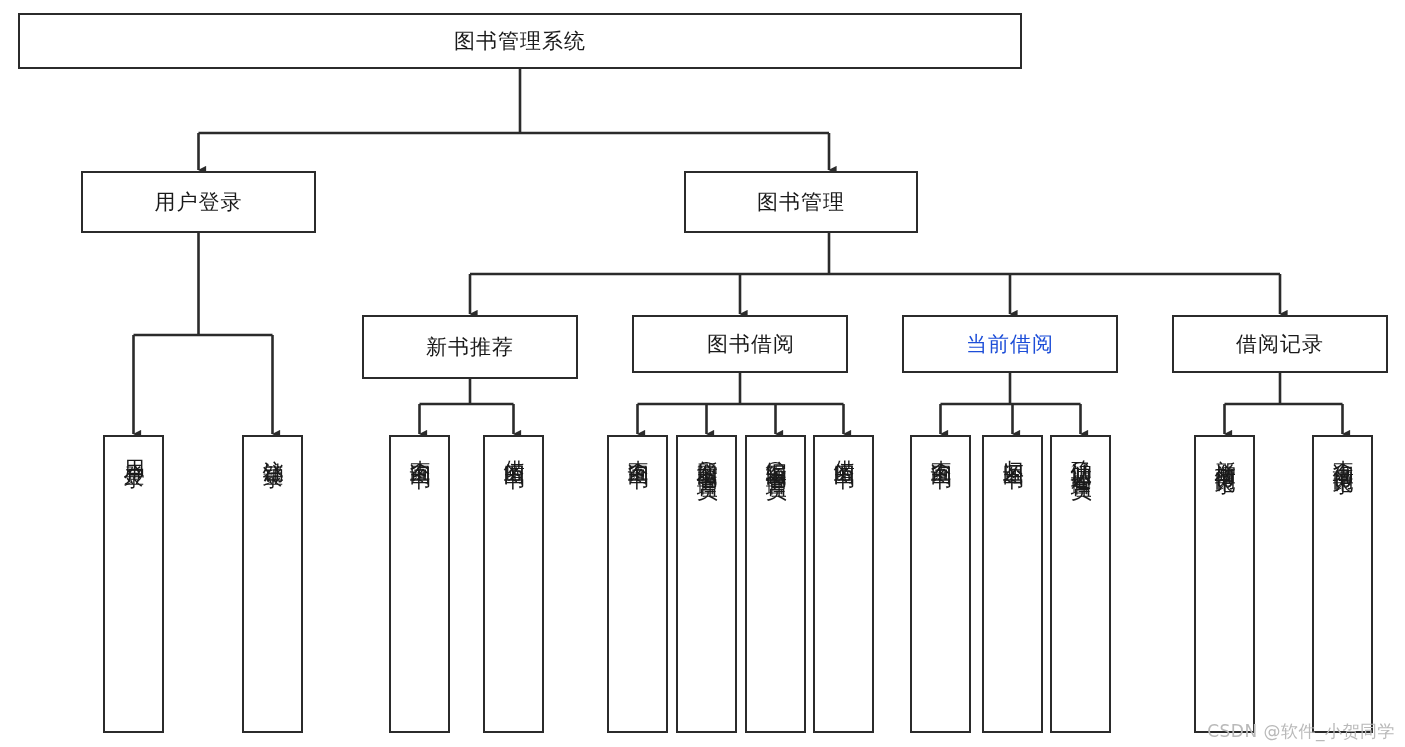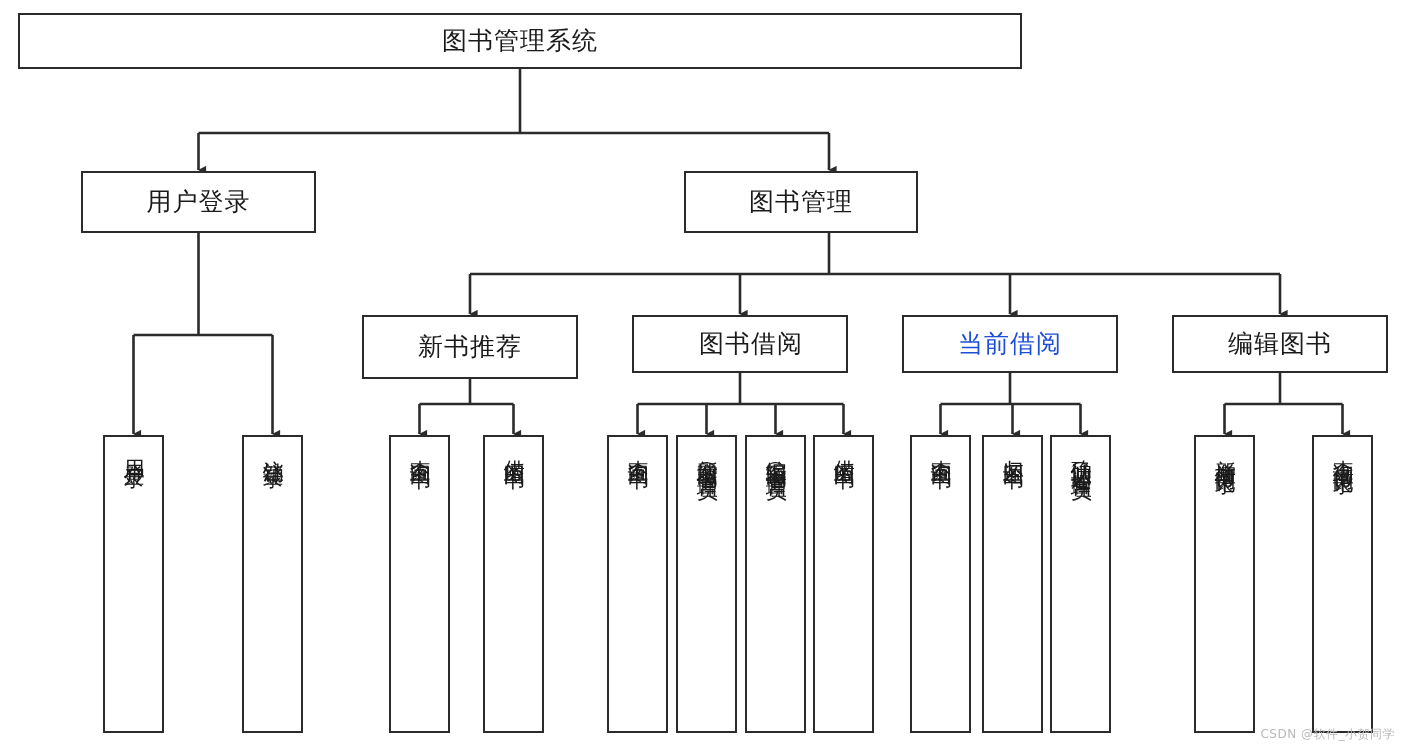--- a/index.html
+++ b/index.html
@@ -25,21 +25,21 @@
     position:absolute;
     box-sizing:border-box;
     background:#ffffff;
     border:2.5px solid #2b2b2b;
     display:flex;
     align-items:center;
     justify-content:center;
     z-index:2;
   }
   .node .label{
-    font-size:25px;
+    font-size:21px;
     line-height:1.18;
     letter-spacing:1px;
     color:#1a1a1a;
     text-align:center;
     white-space:nowrap;
   }
   
   .node.vert{
     align-items:flex-start;
     justify-content:center;
@@ -51,21 +51,21 @@
     font-size:21px;
     line-height:1.32;
     letter-spacing:3px;
     white-space:nowrap;
     height:auto;
   }
   .watermark{
     position:absolute;
     right:10px;
     bottom:4px;
-    font-size:12px;
+    font-size:17px;
     color:#b9b9b9;
     letter-spacing:0.5px;
     z-index:3;
     white-space:nowrap;
   }
 </style>
 </head>
 <body>
 
 <div id="canvas">
@@ -126,21 +126,21 @@
       <div class="node" style="left: 362px; top: 315px; width: 216px; height: 64px; border-color: rgb(43, 43, 43); background: rgb(255, 255, 255);">
         <span class="label" style="color: rgb(26, 26, 26);">新书推荐</span>
       </div>
       <div class="node" style="left: 632px; top: 315px; width: 216px; height: 58px; border-color: rgb(43, 43, 43); background: rgb(255, 255, 255);">
         <span class="label" style="color: rgb(26, 26, 26); margin-left: 22px;">图书借阅</span>
       </div>
       <div class="node" style="left: 902px; top: 315px; width: 216px; height: 58px; border-color: rgb(43, 43, 43); background: rgb(255, 255, 255);">
         <span class="label" style="color: #1d4ed8;">当前借阅</span>
       </div>
       <div class="node" style="left: 1172px; top: 315px; width: 216px; height: 58px; border-color: rgb(43, 43, 43); background: rgb(255, 255, 255);">
-        <span class="label" style="color: rgb(26, 26, 26);">编辑图书</span>
+        <span class="label" style="color: rgb(26, 26, 26);">借阅记录</span>
       </div>
       <div class="node vert" style="left: 103px; top: 435px; width: 61px; height: 298px; border-color: rgb(43, 43, 43); background: rgb(255, 255, 255);">
         <span class="label" style="color: rgb(26, 26, 26);">用户登录</span>
       </div>
       <div class="node vert" style="left: 242px; top: 435px; width: 61px; height: 298px; border-color: rgb(43, 43, 43); background: rgb(255, 255, 255);">
         <span class="label" style="color: rgb(26, 26, 26);">注销登录</span>
       </div>
       <div class="node vert" style="left: 389px; top: 435px; width: 61px; height: 298px; border-color: rgb(43, 43, 43); background: rgb(255, 255, 255);">
         <span class="label" style="color: rgb(26, 26, 26);">查询图书</span>
       </div>

